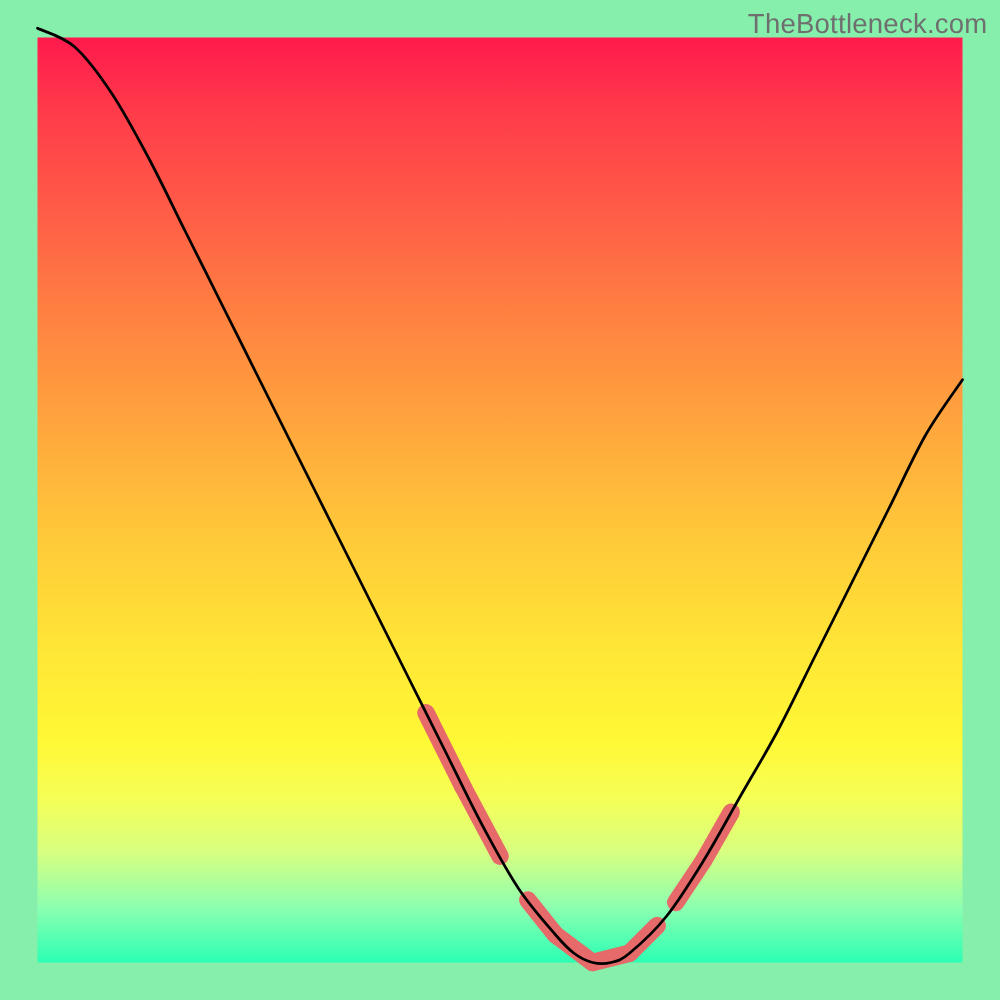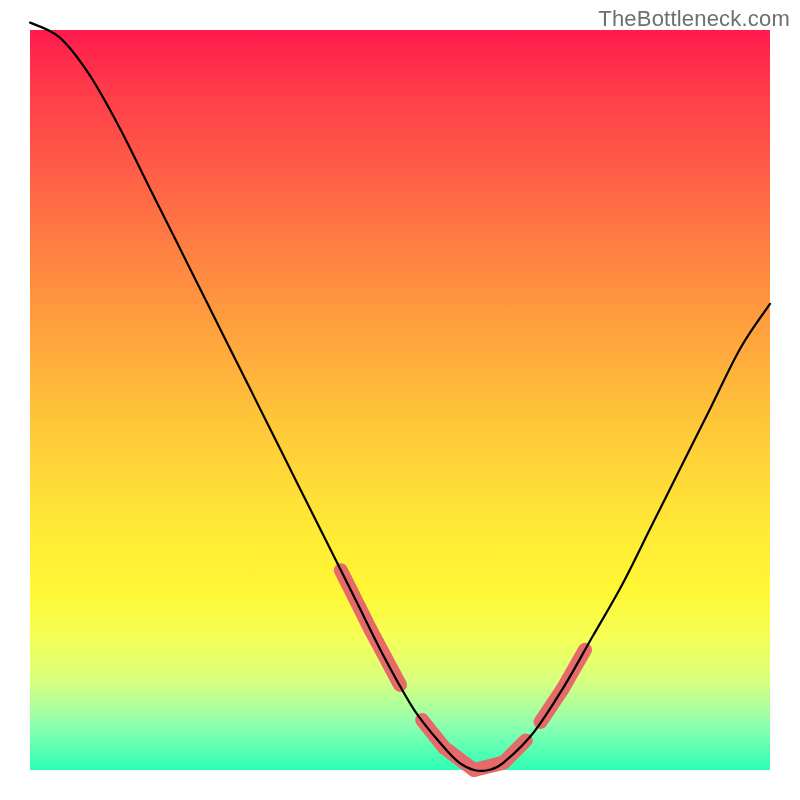--- a/index.html
+++ b/index.html
@@ -10,21 +10,21 @@
     background: #000;
     overflow: hidden;
     font-family: Arial, Helvetica, sans-serif;
   }
   .frame {
     position: absolute;
     top: 0;
     left: 0;
     width: 800px;
     height: 800px;
-    background: #ffffff;
+    background: #86efac;
   }
   .plot-area {
     position: absolute;
     top: 30px;
     left: 30px;
     width: 740px;
     height: 740px;
     background: linear-gradient(to bottom,
       #ff1a4d 0%,
       #ff3b4a 8%,

